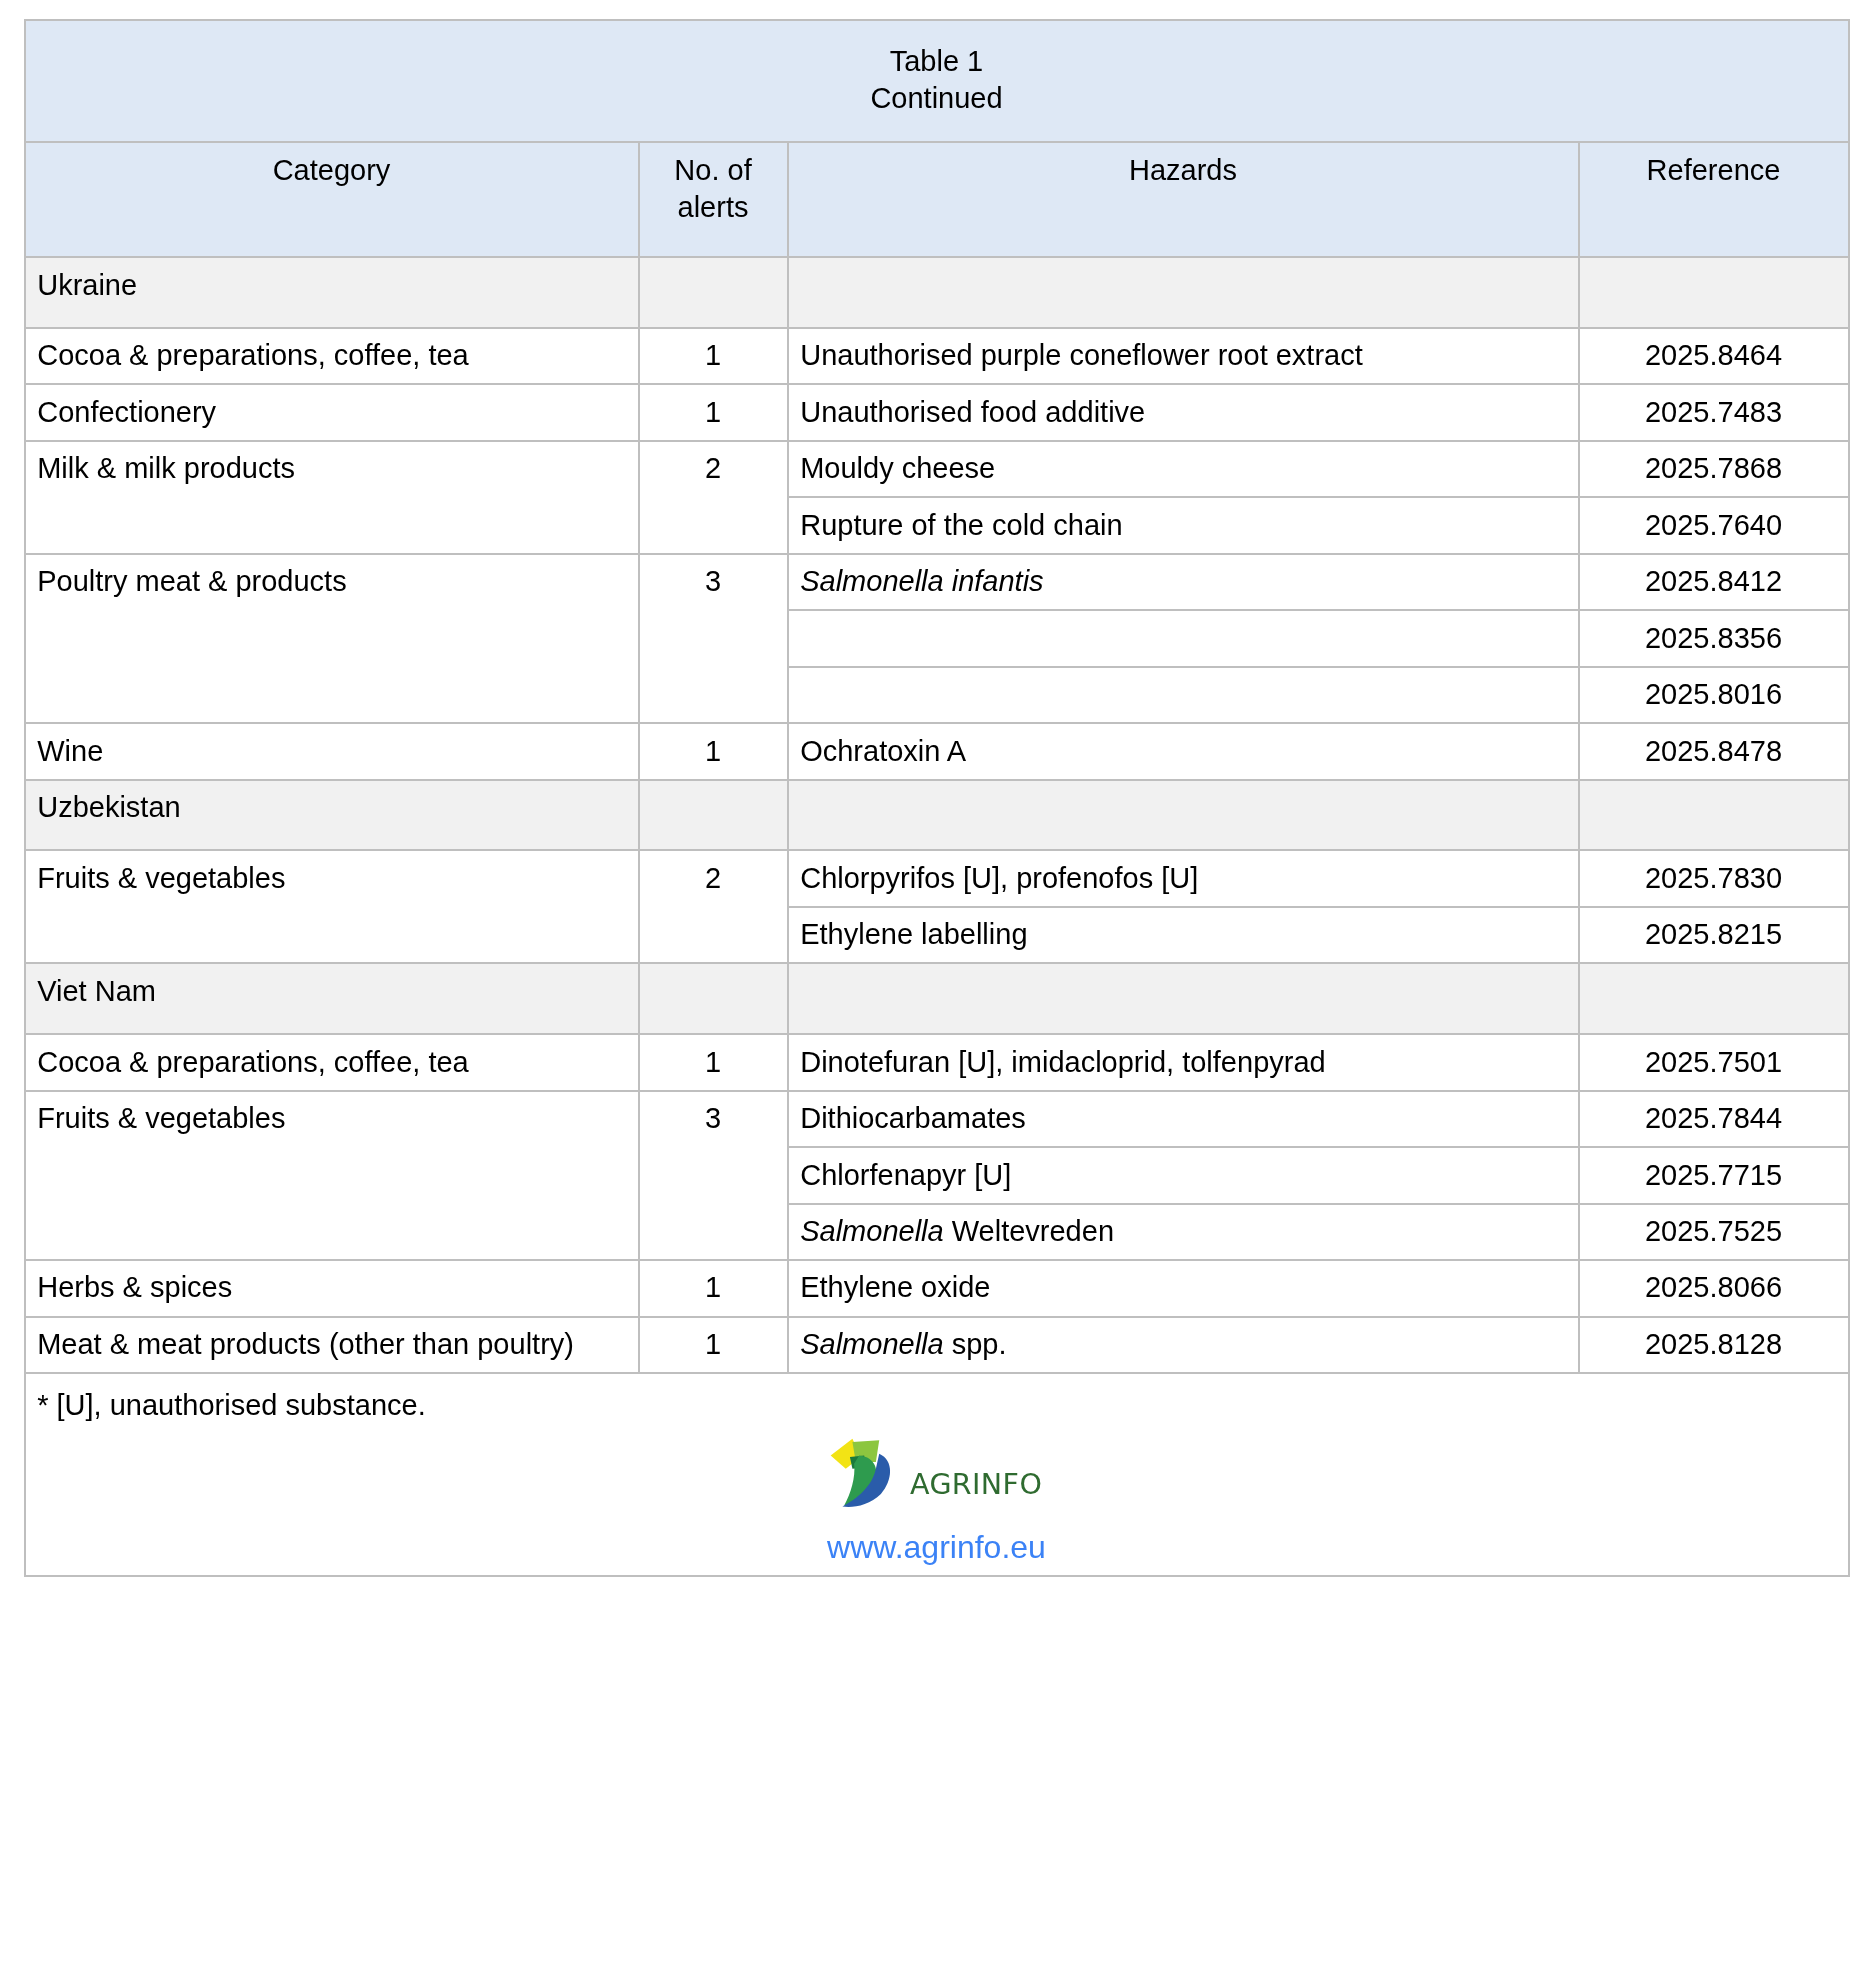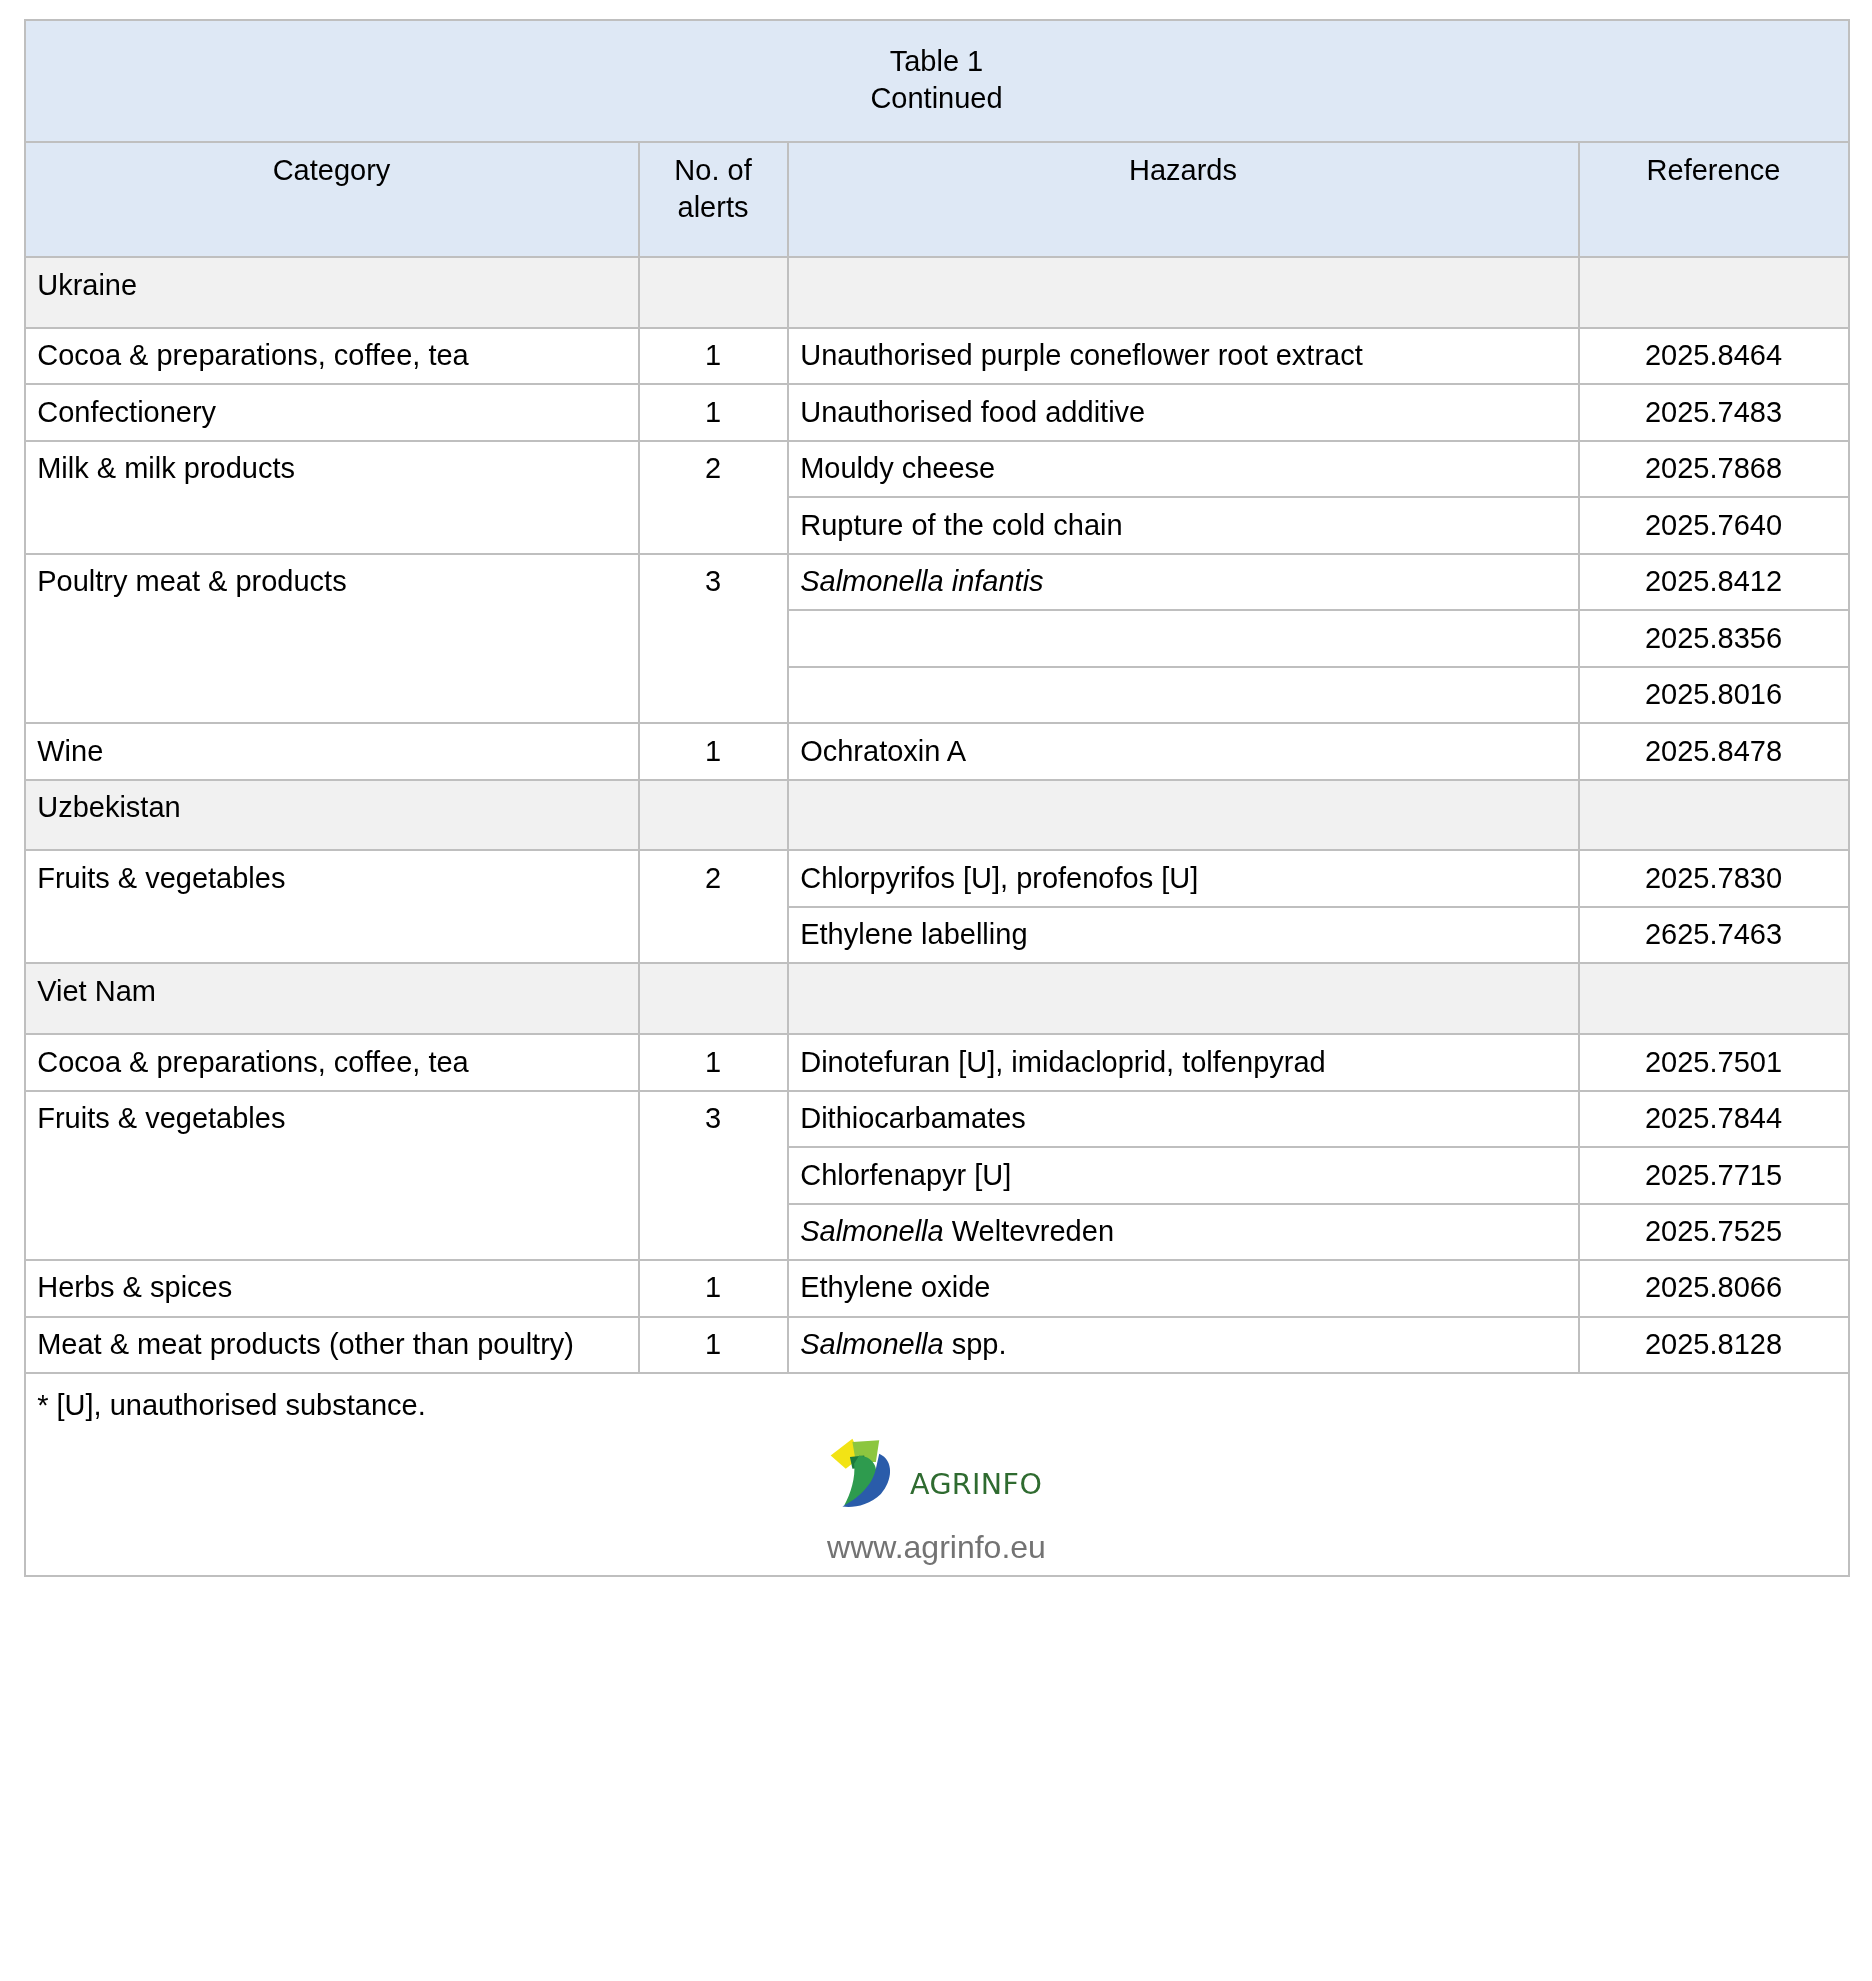--- a/index.html
+++ b/index.html
@@ -116,21 +116,21 @@
     letter-spacing: 0.4px;
     color: #2f6b30;
     position: relative;
     top: 11.7px;
     left: -3.4px;
   }
   .brand-url {
     display: block;
     margin-top: 8.4px;
     font-size: 32px;
-    color: #737373;
+    color: #3b82f6;
   }
 </style>
 </head>
 <body>
 
 <div class="page">
   <table class="alerts">
     <colgroup>
       <col class="c-cat">
       <col class="c-num">
@@ -205,21 +205,21 @@
           <td class="section-blank">&nbsp;</td>
         </tr>
         <tr>
           <td rowspan="2">Fruits &amp; vegetables</td>
           <td class="num" rowspan="2">2</td>
           <td>Chlorpyrifos [U], profenofos [U]</td>
           <td class="ref">2025.7830</td>
         </tr>
         <tr>
           <td>Ethylene labelling</td>
-          <td class="ref">2625.7463</td>
+          <td class="ref">2025.8215</td>
         </tr>
         <tr>
           <td class="section-cell">Viet Nam</td>
           <td class="section-blank">&nbsp;</td>
           <td class="section-blank">&nbsp;</td>
           <td class="section-blank">&nbsp;</td>
         </tr>
         <tr>
           <td>Cocoa &amp; preparations, coffee, tea</td>
           <td class="num">1</td>

